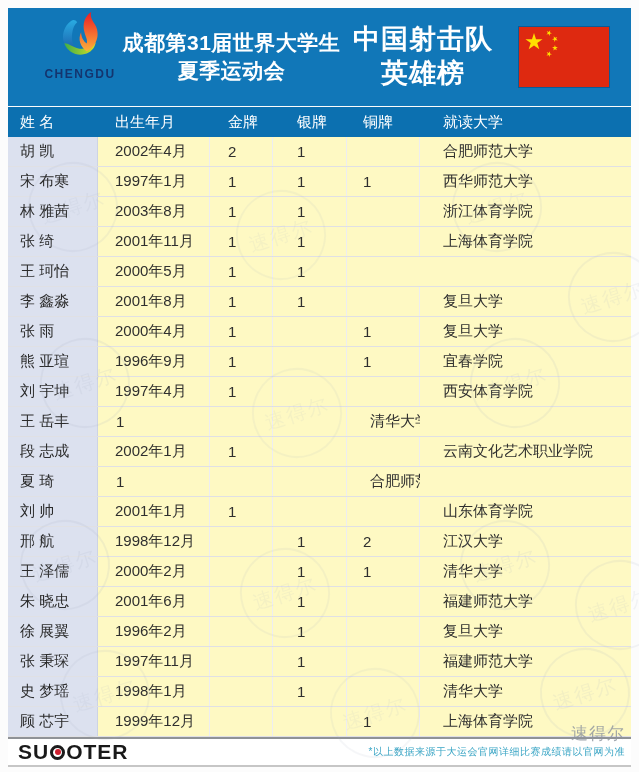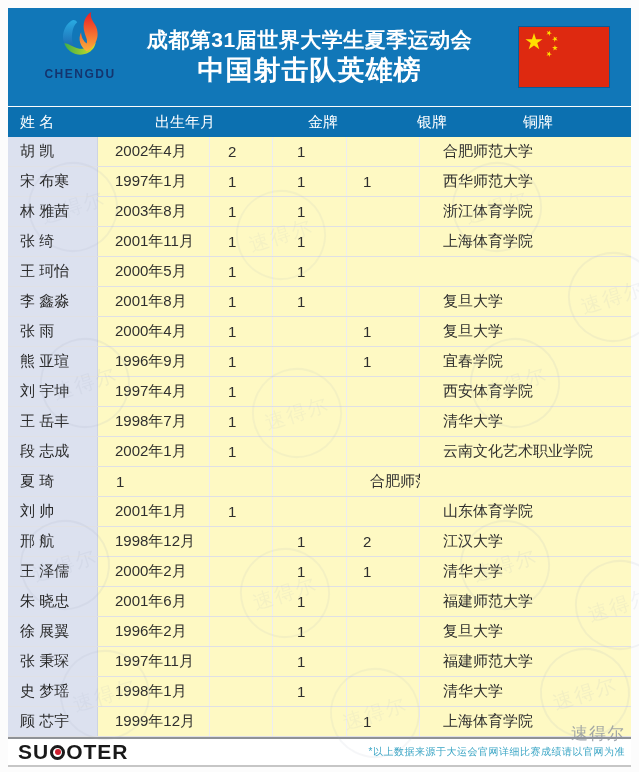--- a/index.html
+++ b/index.html
@@ -18,37 +18,37 @@
     box-sizing:border-box;
   }
   .banner-logo{position:absolute;left:20px;top:0;width:104px;text-align:center;}
   .logo-mark svg{width:56px;height:62px;display:block;margin:0 auto;}
   .logo-caption{
     color:#14356e;font-weight:bold;font-size:12px;letter-spacing:1.5px;
     margin-top:-3px;
   }
   .banner-titles{
     position:absolute;left:110px;right:130px;top:0;height:100%;
-    display:flex;flex-direction:column;justify-content:center;align-items:center;
+    display:flex;flex-direction:row;justify-content:center;align-items:center;
     color:#ffffff;text-align:center;
   }
   .title-line1{font-size:21px;font-weight:600;letter-spacing:0.5px;line-height:1.35;}
   .title-line2{font-size:27px;font-weight:bold;letter-spacing:1px;line-height:1.25;}
   .banner-flag{position:absolute;right:22px;top:19px;width:90px;height:60px;box-shadow:0 0 0 1px rgba(0,40,90,.35);}
   .banner-flag svg{display:block;width:90px;height:60px;}
 
   
   .table{margin-top:1px;}
   .thead,.row{
     display:grid;
     grid-template-columns:90px 112px 63px 74px 73px 1fr;
     height:30px;box-sizing:border-box;align-items:center;
   }
   .thead{
-    background:#0c70b0;color:#ffffff;font-size:15px;font-weight:500;gap:40px;
+    background:#0c70b0;color:#ffffff;font-size:15px;font-weight:500;
   }
   .cell{box-sizing:border-box;height:100%;display:flex;align-items:center;white-space:nowrap;overflow:hidden;}
   .c1{padding-left:12px;}
   .c2{padding-left:17px;text-align:right;}
   .c3{padding-left:18px;}
   .c4{padding-left:24px;}
   .c5{padding-left:16px;}
   .c6{padding-left:23px;}
   .row{
     background:#fef9c3;border-bottom:1px solid #e0e0e4;
@@ -224,21 +224,20 @@
     <div class="cell c1 name-cell">刘 宇坤</div>
     <div class="cell c2">1997年4月</div>
     <div class="cell c3">1</div>
     <div class="cell c4"></div>
     <div class="cell c5"></div>
     <div class="cell c6">西安体育学院</div>
   </div>
 
   <div class="row">
     <div class="cell c1 name-cell">王 岳丰</div>
-    <div class="cell c2">1998年7月</div>
     <div class="cell c3">1</div>
     <div class="cell c4"></div>
     <div class="cell c5"></div>
     <div class="cell c6">清华大学</div>
   </div>
 
   <div class="row">
     <div class="cell c1 name-cell">段 志成</div>
     <div class="cell c2">2002年1月</div>
     <div class="cell c3">1</div>

